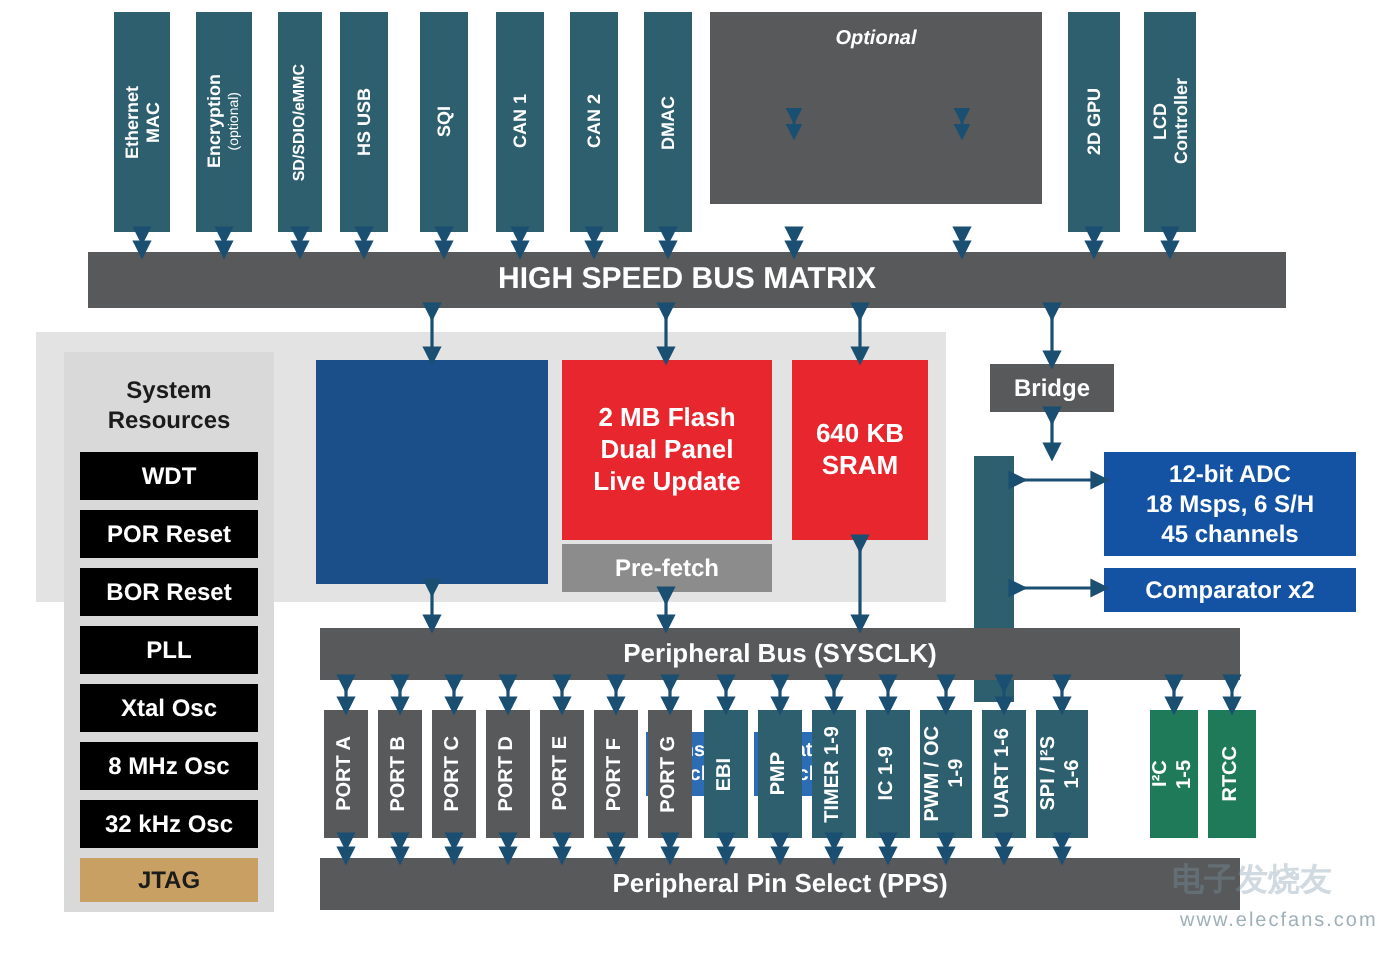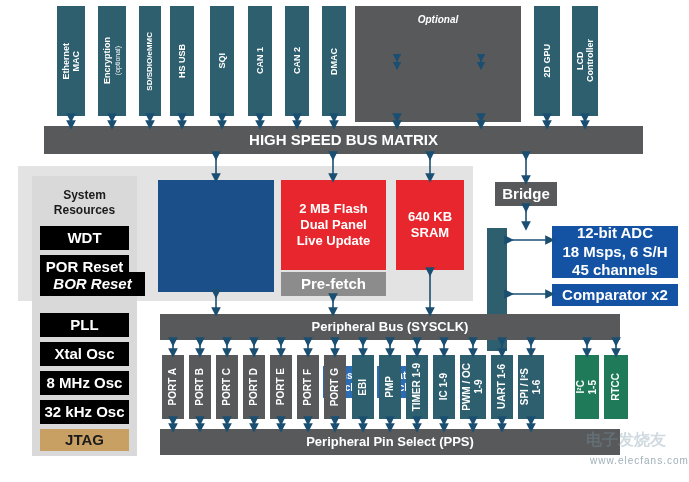--- a/index.html
+++ b/index.html
@@ -18,21 +18,21 @@
   .brightblue{background:#1453a3;color:#fff;}
   .red{background:#e8262d;color:#fff;}
   .greydark{background:#58595b;color:#fff;}
   .midgrey{background:#000000;color:#fff;}
   .gold{background:#c9a063;color:#1b1b1b;}
   .panel{background:#e3e3e3;}
   .panel2{background:#ededed;}
   .sysres{background:#d9d9d9;}
   .lbl{font-size:9px;line-height:1.15;font-weight:bold;}
   .lbl10{font-size:10px;line-height:1.2;font-weight:bold;}
-  .lbl11{font-size:15px;line-height:1.25;font-weight:bold;}
+  .lbl11{font-size:12px;line-height:1.25;font-weight:bold;}
   .lbl12{font-size:12px;line-height:1.25;font-weight:bold;}
   .lbl13{font-size:13px;line-height:1.25;font-weight:bold;}
   .lbl15{font-size:15px;line-height:1.25;font-weight:bold;}
   .small{font-size:7px;font-weight:normal;}
   .opt-title{font-size:10px;font-style:italic;color:#ffffff;font-weight:bold;}
   svg.arrows{position:absolute;left:0;top:0;width:689px;height:482px;pointer-events:none;}
   .wm2{position:absolute;color:#9fb0b8;font-size:10px;letter-spacing:1px;}
   .wmbig{position:absolute;font-size:30px;color:rgba(120,150,165,.35);font-weight:bold;}
 </style>
 </head>
@@ -67,21 +67,21 @@
   </div>
 
   <div class="box teal lbl" style="left:285px;top:6px;width:24px;height:110px;">
     <span class="vtext">CAN 2</span>
   </div>
 
   <div class="box teal lbl" style="left:322px;top:6px;width:24px;height:110px;">
     <span class="vtext">DMAC</span>
   </div>
 
-  <div class="box greydark" style="left:355px;top:6px;width:166px;height:116px;display:block;">
+  <div class="box greydark" style="left:355px;top:6px;width:166px;height:96px;display:block;">
     <div style="text-align:center;padding-top:3px;">
       <span class="opt-title">Optional</span>
     </div>
 
   </div>
 
   <div class="box teal lbl" style="left:534px;top:6px;width:26px;height:110px;">
     <span class="vtext">2D GPU</span>
   </div>
   <div class="box teal lbl" style="left:572px;top:6px;width:26px;height:110px;">
@@ -99,21 +99,21 @@
   <div class="box lbl12" style="left:38px;top:186px;width:93px;height:34px;color:#1b1b1b;">
     <span style="white-space:pre-line;">System
 Resources</span>
   </div>
   <div class="box midgrey lbl11" style="left:40px;top:226px;width:89px;height:24px;">
     <span>WDT</span>
   </div>
   <div class="box midgrey lbl11" style="left:40px;top:255px;width:89px;height:24px;">
     <span>POR Reset</span>
   </div>
-  <div class="box midgrey lbl11" style="left:40px;top:272px;width:105px;height:24px;font-style:italic;">
+  <div class="box midgrey lbl11" style="left:40px;top:284px;width:89px;height:24px;">
     <span>BOR Reset</span>
   </div>
   <div class="box midgrey lbl11" style="left:40px;top:313px;width:89px;height:24px;">
     <span>PLL</span>
   </div>
   <div class="box midgrey lbl11" style="left:40px;top:342px;width:89px;height:24px;">
     <span>Xtal Osc</span>
   </div>
   <div class="box midgrey lbl11" style="left:40px;top:371px;width:89px;height:24px;">
     <span>8 MHz Osc</span>

